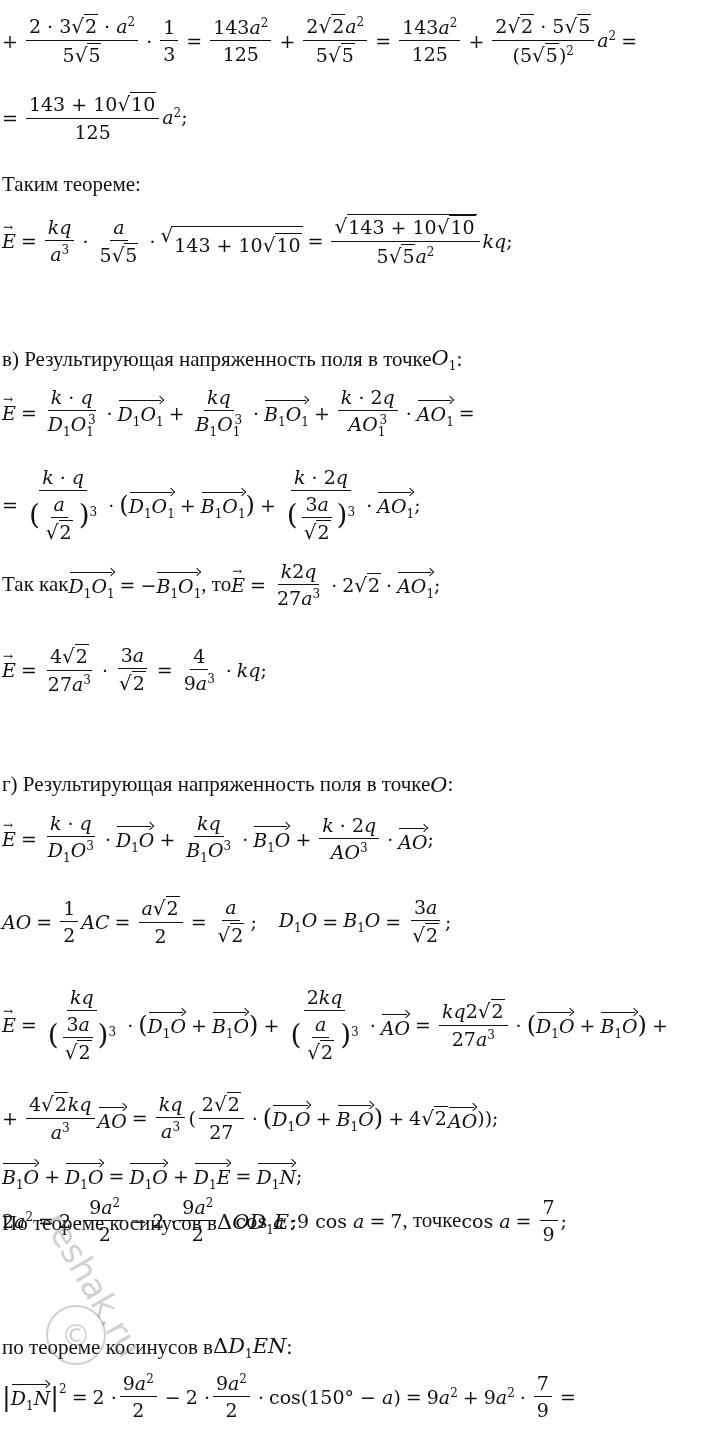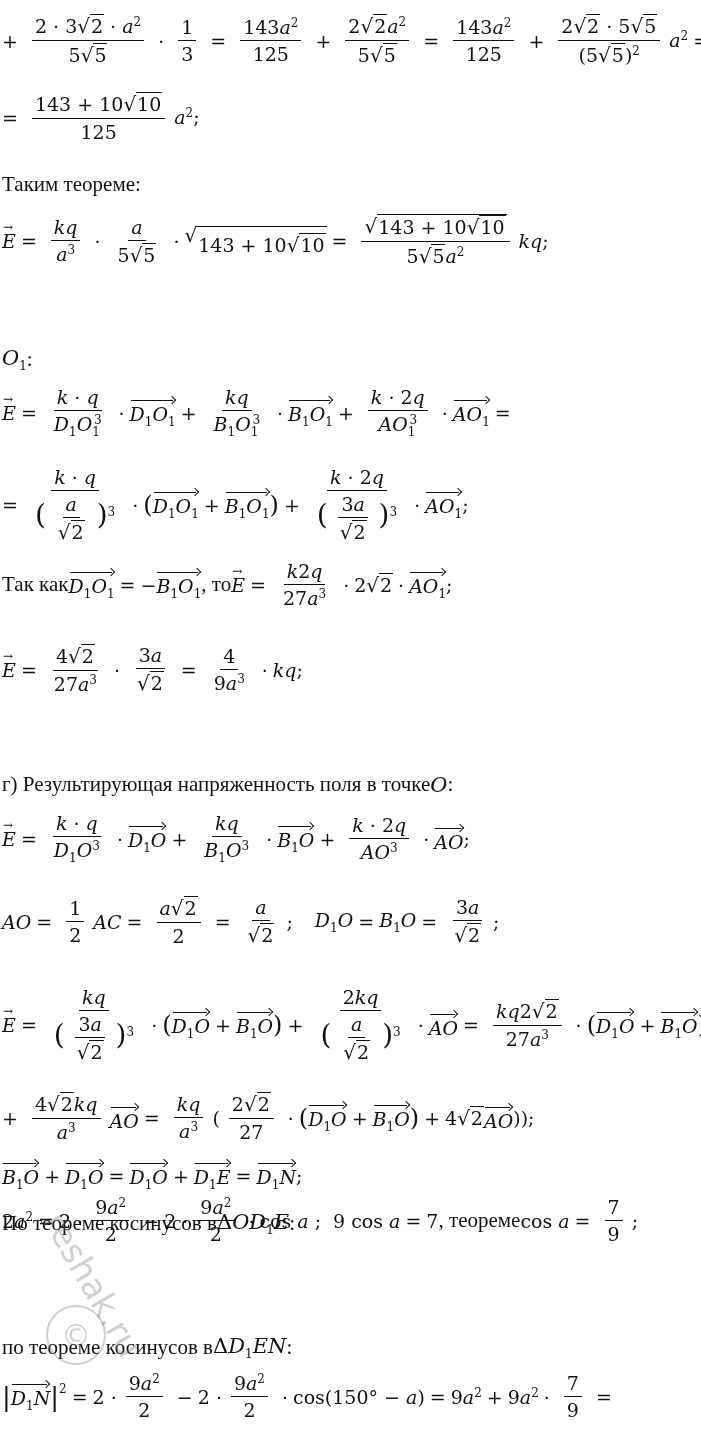--- a/index.html
+++ b/index.html
@@ -6,21 +6,21 @@
   body {
     width: 701px; height: 1429px; position: relative; overflow: hidden;
     font-family: "DejaVu Serif", "Liberation Serif", serif;
     color: #111; font-size: 19px;
   }
   .line { position: absolute; left: 2px; white-space: nowrap; display: flex; align-items: center; }
   .txt { font-family: "Liberation Serif", "DejaVu Serif", serif; font-size: 21px; }
   .m { font-style: italic; font-family: "DejaVu Serif", serif; }
   .n { font-style: normal; }
   .op { margin: 0 5px; font-style: normal; }
-  .frac { display: inline-flex; flex-direction: column; align-items: center; vertical-align: middle; margin: 0 9px; }
+  .frac { display: inline-flex; flex-direction: column; align-items: center; vertical-align: middle; margin: 0 3px; }
   .frac > .num { padding: 0 3px 2px; border-bottom: 1.3px solid #111; text-align: center; }
   .frac > .den { padding: 2px 3px 0; text-align: center; }
   sup { font-size: 12px; vertical-align: super; }
   sub { font-size: 12px; vertical-align: sub; }
   .sqrt { display: inline-flex; align-items: stretch; }
   .sqrt > .rad { font-style: normal; font-size: 1.05em; }
   .sqrt > .arg { border-top: 1.3px solid #111; padding: 0 1px; }
   .vec { position: relative; display: inline-block; padding-top: 6px; }
   .vec::before { content: ""; position: absolute; left: 1px; right: 3px; top: 3px; border-top: 1.2px solid #111; }
   .vec::after { content: ""; position: absolute; right: 1px; top: 0px; width: 5px; height: 5px;
@@ -144,20 +144,21 @@
         </span></span>
       <span class="den"><span class="n">5</span><span class="sqrt n">
           <span class="rad">√</span>
           <span class="arg">5</span>
         </span>a<sup class="n">2</sup></span>
     </span>
   <span>kq<span class="n">;</span></span>
 </div>
 
 <div class="line txt" style="top:346px;">
+  <span>в) Результирующая напряженность поля в точке </span>
   <span class="m"><span>O</span><sub class="n">1</sub></span>
     <span>:</span>
 </div>
 
 <div class="line m" style="top:386px;">
   <span class="evec">E</span>
   <span class="op">=</span>
   <span class="frac">
       <span class="num">k <span class="n">·</span> q</span>
       <span class="den">D<sub class="n">1</sub>O<sub class="n">1</sub><sup class="n" style="margin-left:-6px">3</sup></span>
@@ -455,24 +456,24 @@
       <span class="den n">2</span>
     </span>
   <span class="op">−</span>
   <span class="n">2 ·</span>
   <span class="frac">
       <span class="num"><span class="n">9</span>a<sup class="n">2</sup></span>
       <span class="den n">2</span>
     </span>
   <span class="op">·</span>
   <span><span class="n">cos</span> a <span class="n">;</span></span>
-  <span style="margin-left:12px"><span class="n">9 cos</span> a</span>
+  <span style="margin-left:0"><span class="n">9 cos</span> a</span>
   <span class="op">=</span>
   <span class="n">7</span>
-    <span class="txt n">, теореме </span>
+    <span class="txt n">, точке </span>
   <span><span class="n">cos</span> a</span>
   <span class="op">=</span>
   <span class="frac n">
       <span class="num">7</span>
       <span class="den">9</span>
     </span>
     <span class="n">;</span>
 </div>
 
 <div class="line txt" style="top:1334px;">

